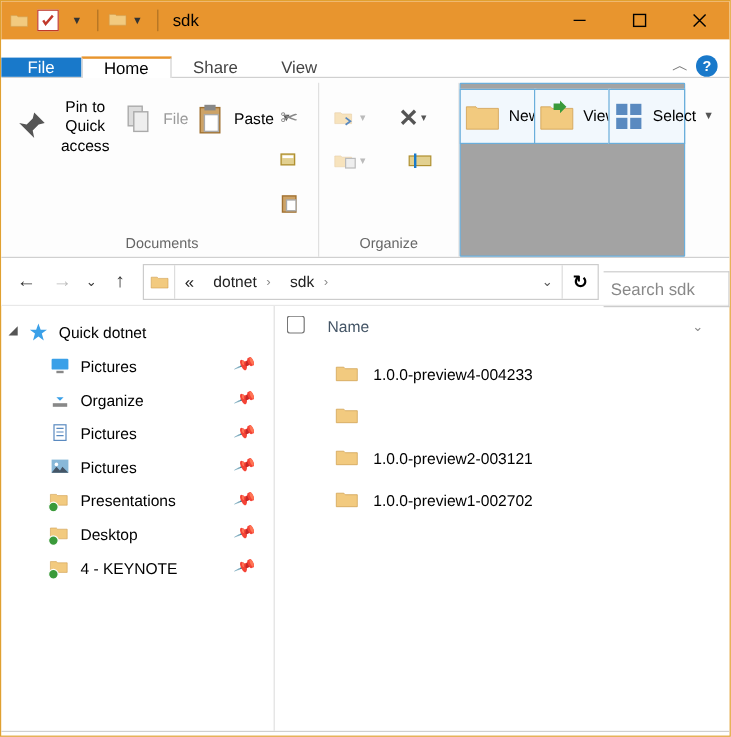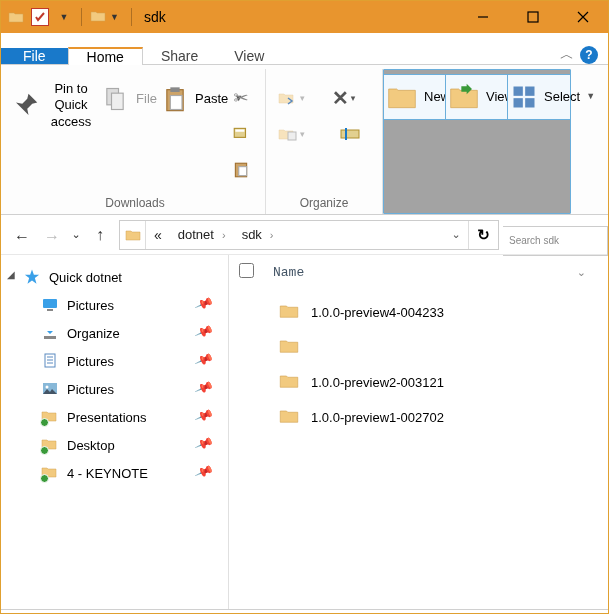--- a/index.html
+++ b/index.html
@@ -37,33 +37,33 @@
   .navrow { height: 40px; display: flex; align-items: center; gap: 0; padding: 4px 0 4px 6px; background: #fff; border-bottom: 1px solid #e8e8e8;}
   .navrow .navbtn { width: 30px; height: 30px; display: flex; align-items: center; justify-content: center; color: #333; font-size: 16px; }
   .navrow .navbtn.disabled { color: #bbb; }
   .addr { flex: 1; height: 30px; border: 1px solid #ccc; display: flex; align-items: center; margin: 0 4px; background: #fff;}
   .addr .picon { width: 26px; display: flex; align-items: center; justify-content: center; border-right: 1px solid #ddd; height: 100%; }
   .addr .crumb { padding: 0 8px; display: flex; align-items: center; gap: 8px; font-size: 14px; color: #222; }
   .addr .sep { color: #888; font-size: 11px; }
   .addr .spacer { flex: 1; }
   .addr .drop { width: 24px; text-align: center; color: #555; font-size: 11px;}
   .addr .refresh { width: 30px; height: 28px; border-left: 1px solid #ddd; display: flex; align-items: center; justify-content: center; font-size: 15px; font-weight: bold;}
-  .searchbox { width: 105px; height: 30px; border: 1px solid #ccc; border-left: none; display: flex; align-items: center; padding: 0 6px; color: #888; font-size: 10px; overflow: hidden; white-space: nowrap; margin-top: 12px; }
+  .searchbox { width: 105px; height: 30px; border: 1px solid #ccc; border-left: none; display: flex; align-items: center; padding: 0 6px; color: #888; font-size: 14px; overflow: hidden; white-space: nowrap; margin-top: 12px; }
   .body { display: flex; height: 354px; position: relative; }
   .nav { width: 228px; border-right: 1px solid #e0e0e0; overflow-y: scroll; padding: 8px 0; position: relative;}
   .navitem { display: flex; align-items: center; gap: 8px; padding: 5px 8px 5px 22px; font-size: 15px; }
   .navitem.header { padding-left: 22px; }
   .navitem .pin { margin-left: auto; color: #888; font-size: 13px; transform: rotate(20deg); padding-right: 8px;}
   .navicon { width: 18px; height: 18px; display: flex; align-items: center; justify-content: center; flex-shrink: 0;}
   .navitem.child { padding-left: 40px; white-space: nowrap; overflow: hidden;}
   .triangledown { position: absolute; left: 6px; top: 14px; color: #555; font-size: 10px; }
   .main { flex: 1; overflow: auto; }
   .colhdr { display: flex; align-items: center; height: 34px; padding: 0 10px; color: #456; font-size: 14px; border-bottom: none; }
   .colhdr .chk { width: 34px; }
-  .colhdr .name { flex: 1; font-family: Liberation Mono, monospace; }
+  .colhdr .name { flex: 1; }
   .colhdr .dropset { color: #888; font-size: 11px; margin-right: 12px;}
   .filelist { padding: 6px 0; }
   .fileitem { display: flex; align-items: center; gap: 12px; padding: 6px 10px 6px 50px; font-size: 15px; }
   .status { height: 28px; border-top: 1px solid #d0d0d0; display: flex; align-items: center; padding: 0 8px; font-size: 13px; gap: 20px; }
   .status .spacer { flex: 1; }
   .status .viewbtn { width: 26px; height: 20px; border: 1px solid transparent; display: flex; align-items: center; justify-content: center; font-size: 14px;}
   .status .viewbtn.active { border: 1px solid #6aaedb; background: #e6f2fb; color: #1979ca;}
   
   .i-folder { fill: #f2ca7f; stroke: #d0a050; stroke-width: 0.5; }
   .i-star { fill: #3aa0e8; }
@@ -169,21 +169,21 @@
             </svg>
           </div>
         <div class="smallbtn">
             <svg width="18" height="18" viewBox="0 0 16 16">
               <rect x="3" y="2" width="10" height="12" fill="#cda367" stroke="#a07030"></rect>
               <rect x="6" y="5" width="7" height="8" fill="#fff" stroke="#aaa"></rect>
             </svg>
           </div>
       </div>
     </div>
-    <div class="gname">Downloads</div>
+    <div class="gname">Documents</div>
   </div>
 
   <div class="group">
     <div class="controls">
       <div class="vcol">
         <div class="smallbtn combo">
             <svg width="20" height="16" viewBox="0 0 20 16">
               <path class="i-folder" d="M1 4h5l1 1h8v8H1z" opacity="0.5"></path>
               <path d="M10 8l4 3-4 3" stroke="#5a8ac0" stroke-width="1.5" fill="none"></path>
             </svg>

